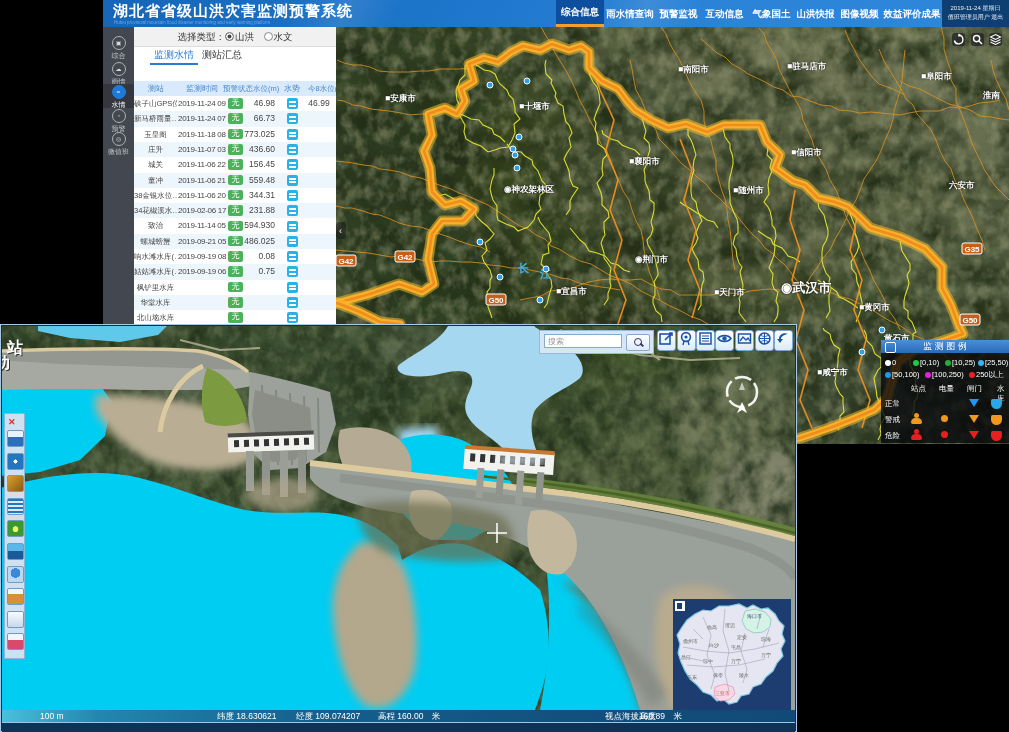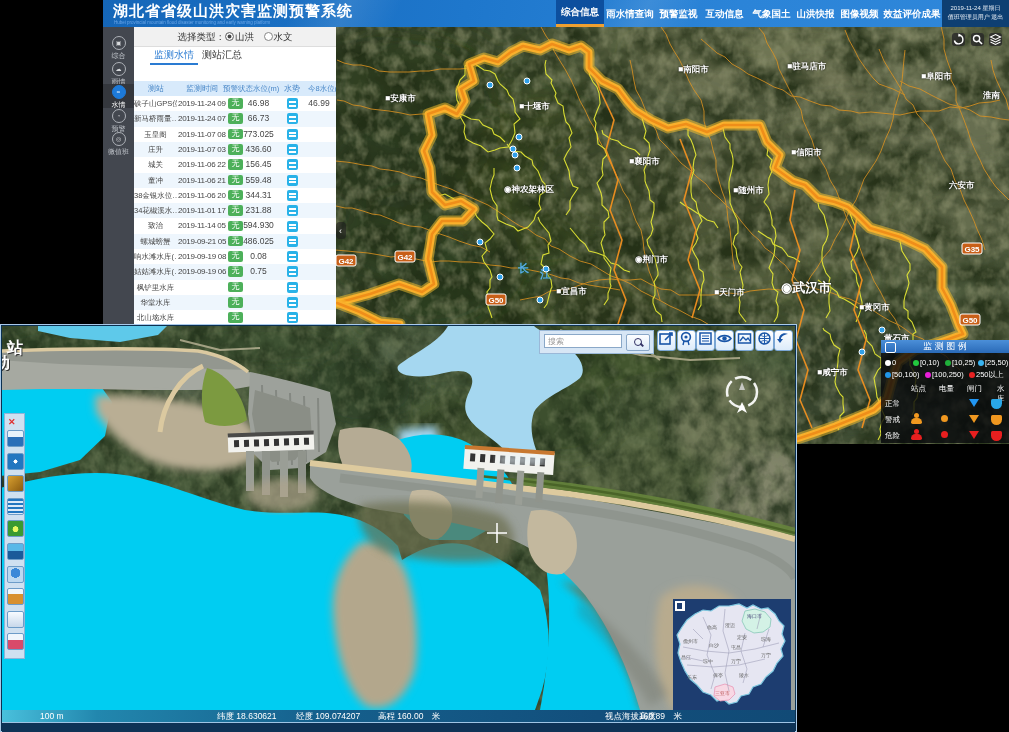--- a/index.html
+++ b/index.html
@@ -27,21 +27,21 @@
 #tabs{position:absolute;left:0;top:20px;width:202px;height:17px;background:#fff}
 .tab{position:absolute;top:0;height:16px;line-height:16px;font-size:10px}
 #qrow{position:absolute;left:0;top:37px;width:202px;height:17px;text-align:center;line-height:17px;font-size:9.5px;color:#333}
 #thead{position:absolute;left:0;top:54px;width:202px;height:15px;background:#d8eafb;color:#4a88c8;font-size:8.5px;line-height:15px}
 .th{position:absolute;top:0;text-align:center;white-space:nowrap}
 .trow{position:absolute;left:0;width:202px;height:15.3px;font-size:8.5px;line-height:15.3px;color:#454545;white-space:nowrap}
 .trow.alt{background:#eef6fd}
 .c-name{position:absolute;left:0;top:0;width:43px;text-align:center;overflow:hidden;white-space:nowrap;font-size:7.5px}
 .c-date{position:absolute;left:44px;top:0;width:47px;text-align:center;white-space:nowrap;font-size:8px;letter-spacing:-0.3px}
 .badge{position:absolute;left:94px;top:2.2px;width:15px;height:10.5px;background:#4db05a;border-radius:2px;color:#fff;font-size:8px;text-align:center;line-height:10.5px}
-.c-val{position:absolute;left:108px;top:0;width:33px;text-align:center;font-size:8.5px}
+.c-val{position:absolute;left:108px;top:0;width:33px;text-align:right;font-size:8.5px}
 .wicon{position:absolute;left:153px;top:2.2px;width:11px;height:11px;background:#29b2e8;border-radius:2px}
 .wicon:before{content:"";position:absolute;left:2px;top:3px;width:7px;height:2px;background:#fff}
 .wicon:after{content:"";position:absolute;left:2px;top:6.5px;width:7px;height:2px;background:#fff}
 .c-last{position:absolute;left:170px;top:0;width:30px;text-align:center}
 
 #legend{left:881px;top:340px;width:128px;height:103px;overflow:hidden}
 #leghead{position:absolute;left:0;top:0;width:128px;height:13px;background:linear-gradient(180deg,#4b8fd8,#2a6ab8);color:#fff;font-size:9px;text-align:center;line-height:13px}
 #legbody{position:absolute;left:0;top:13px;width:128px;height:90px;background:rgba(6,8,11,.8);color:#fff;font-size:7.5px}
 .dot{display:inline-block;width:6px;height:6px;border-radius:50%;margin-right:1px;vertical-align:-0.5px}
 
@@ -106,21 +106,21 @@
   <div class="trow alt" style="top:84.3px">
       <span class="c-name">新马桥雨量…</span>
       <span class="c-date">2019-11-24 07</span>
       <span class="badge">无</span>
       <span class="c-val">66.73</span>
       <span class="wicon"></span>
       <span class="c-last"></span>
     </div>
   <div class="trow" style="top:99.6px">
       <span class="c-name">玉皇阁</span>
-      <span class="c-date">2019-11-07 08</span>
+      <span class="c-date">2019-11-18 08</span>
       <span class="badge">无</span>
       <span class="c-val">773.025</span>
       <span class="wicon"></span>
       <span class="c-last"></span>
     </div>
   <div class="trow alt" style="top:114.9px">
       <span class="c-name">庄升</span>
       <span class="c-date">2019-11-07 03</span>
       <span class="badge">无</span>
       <span class="c-val">436.60</span>
@@ -146,21 +146,21 @@
   <div class="trow" style="top:160.8px">
       <span class="c-name">38金银水位…</span>
       <span class="c-date">2019-11-06 20</span>
       <span class="badge">无</span>
       <span class="c-val">344.31</span>
       <span class="wicon"></span>
       <span class="c-last"></span>
     </div>
   <div class="trow alt" style="top:176.1px">
       <span class="c-name">34花椒溪水…</span>
-      <span class="c-date">2019-11-01 17</span>
+      <span class="c-date">2019-02-06 17</span>
       <span class="badge">无</span>
       <span class="c-val">231.88</span>
       <span class="wicon"></span>
       <span class="c-last"></span>
     </div>
   <div class="trow" style="top:191.4px">
       <span class="c-name">致治</span>
       <span class="c-date">2019-11-14 05</span>
       <span class="badge">无</span>
       <span class="c-val">594.930</span>

